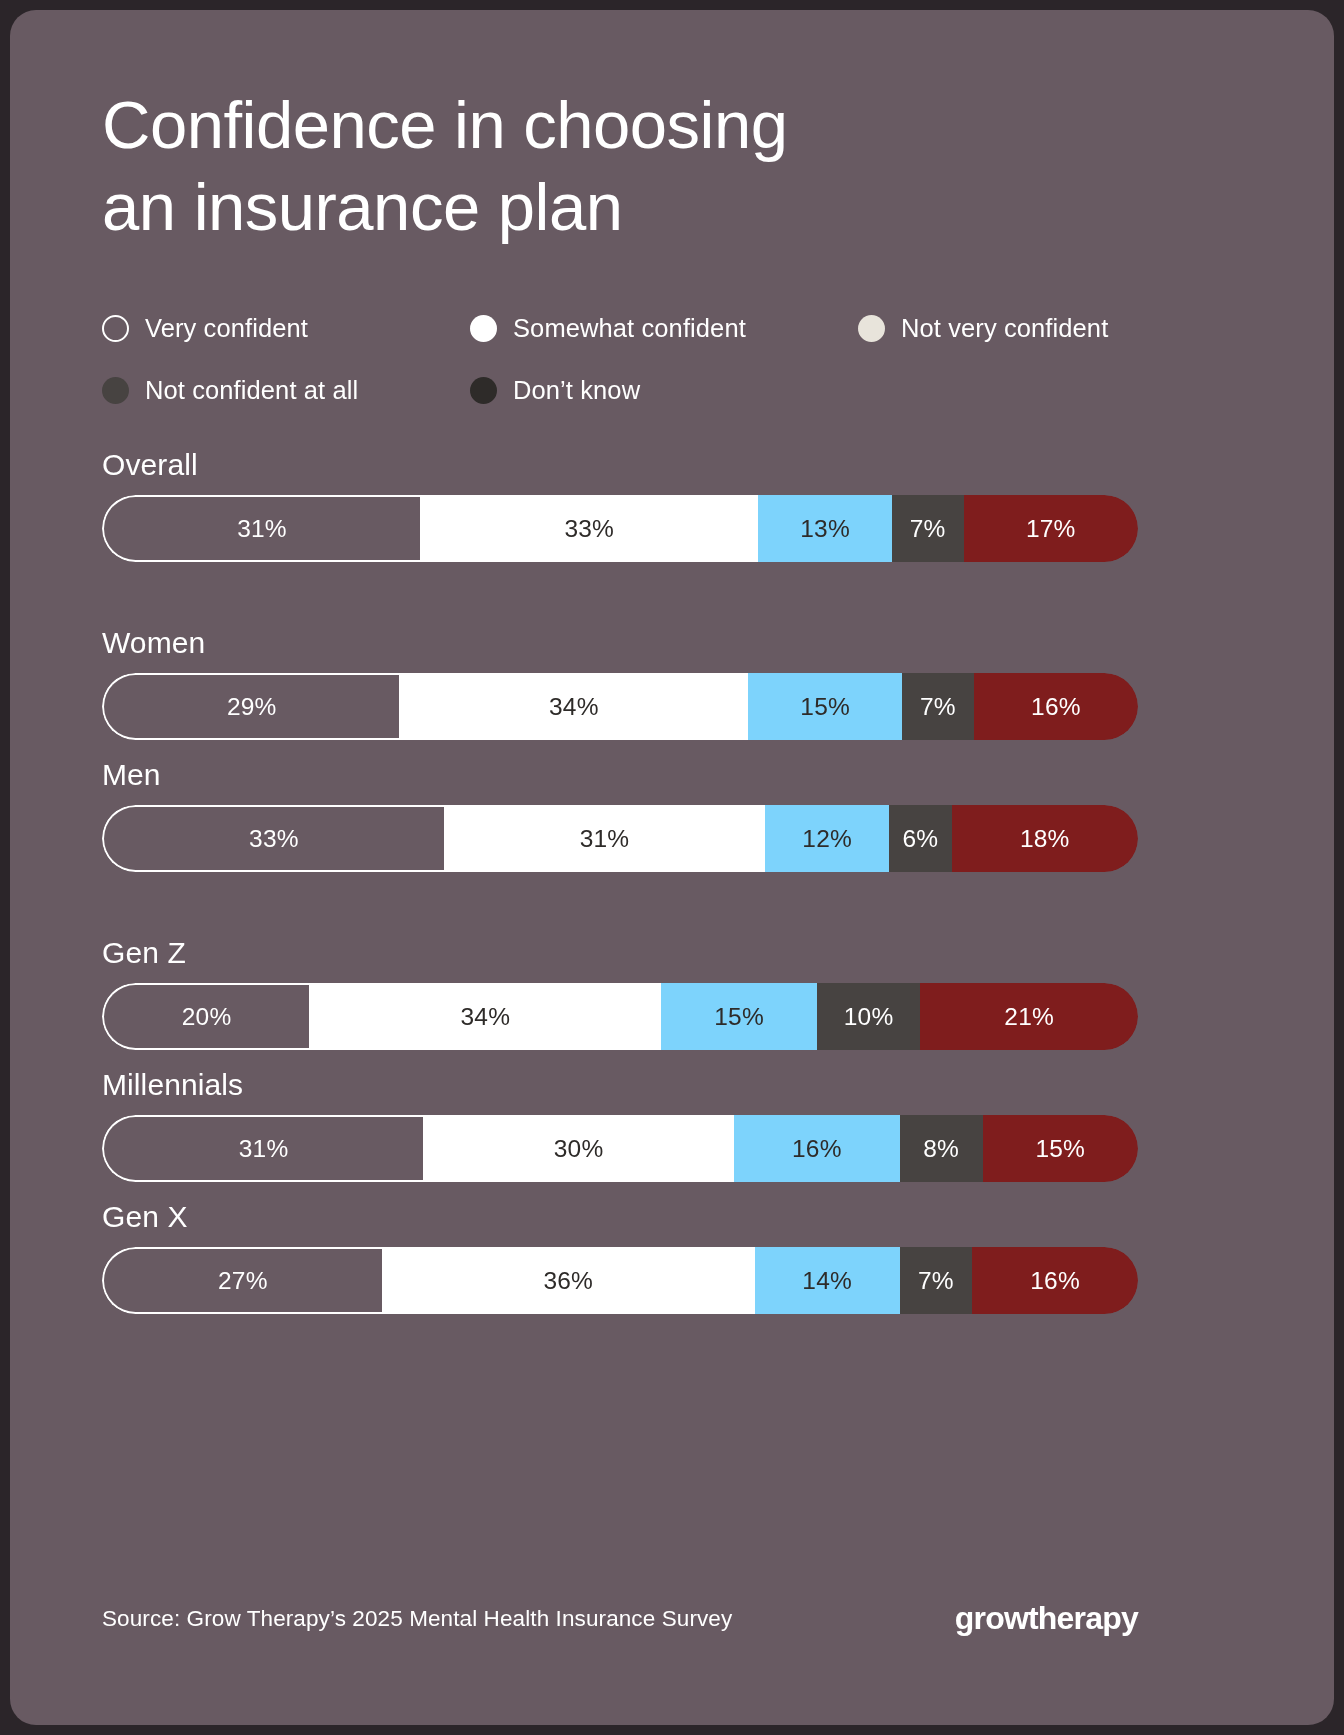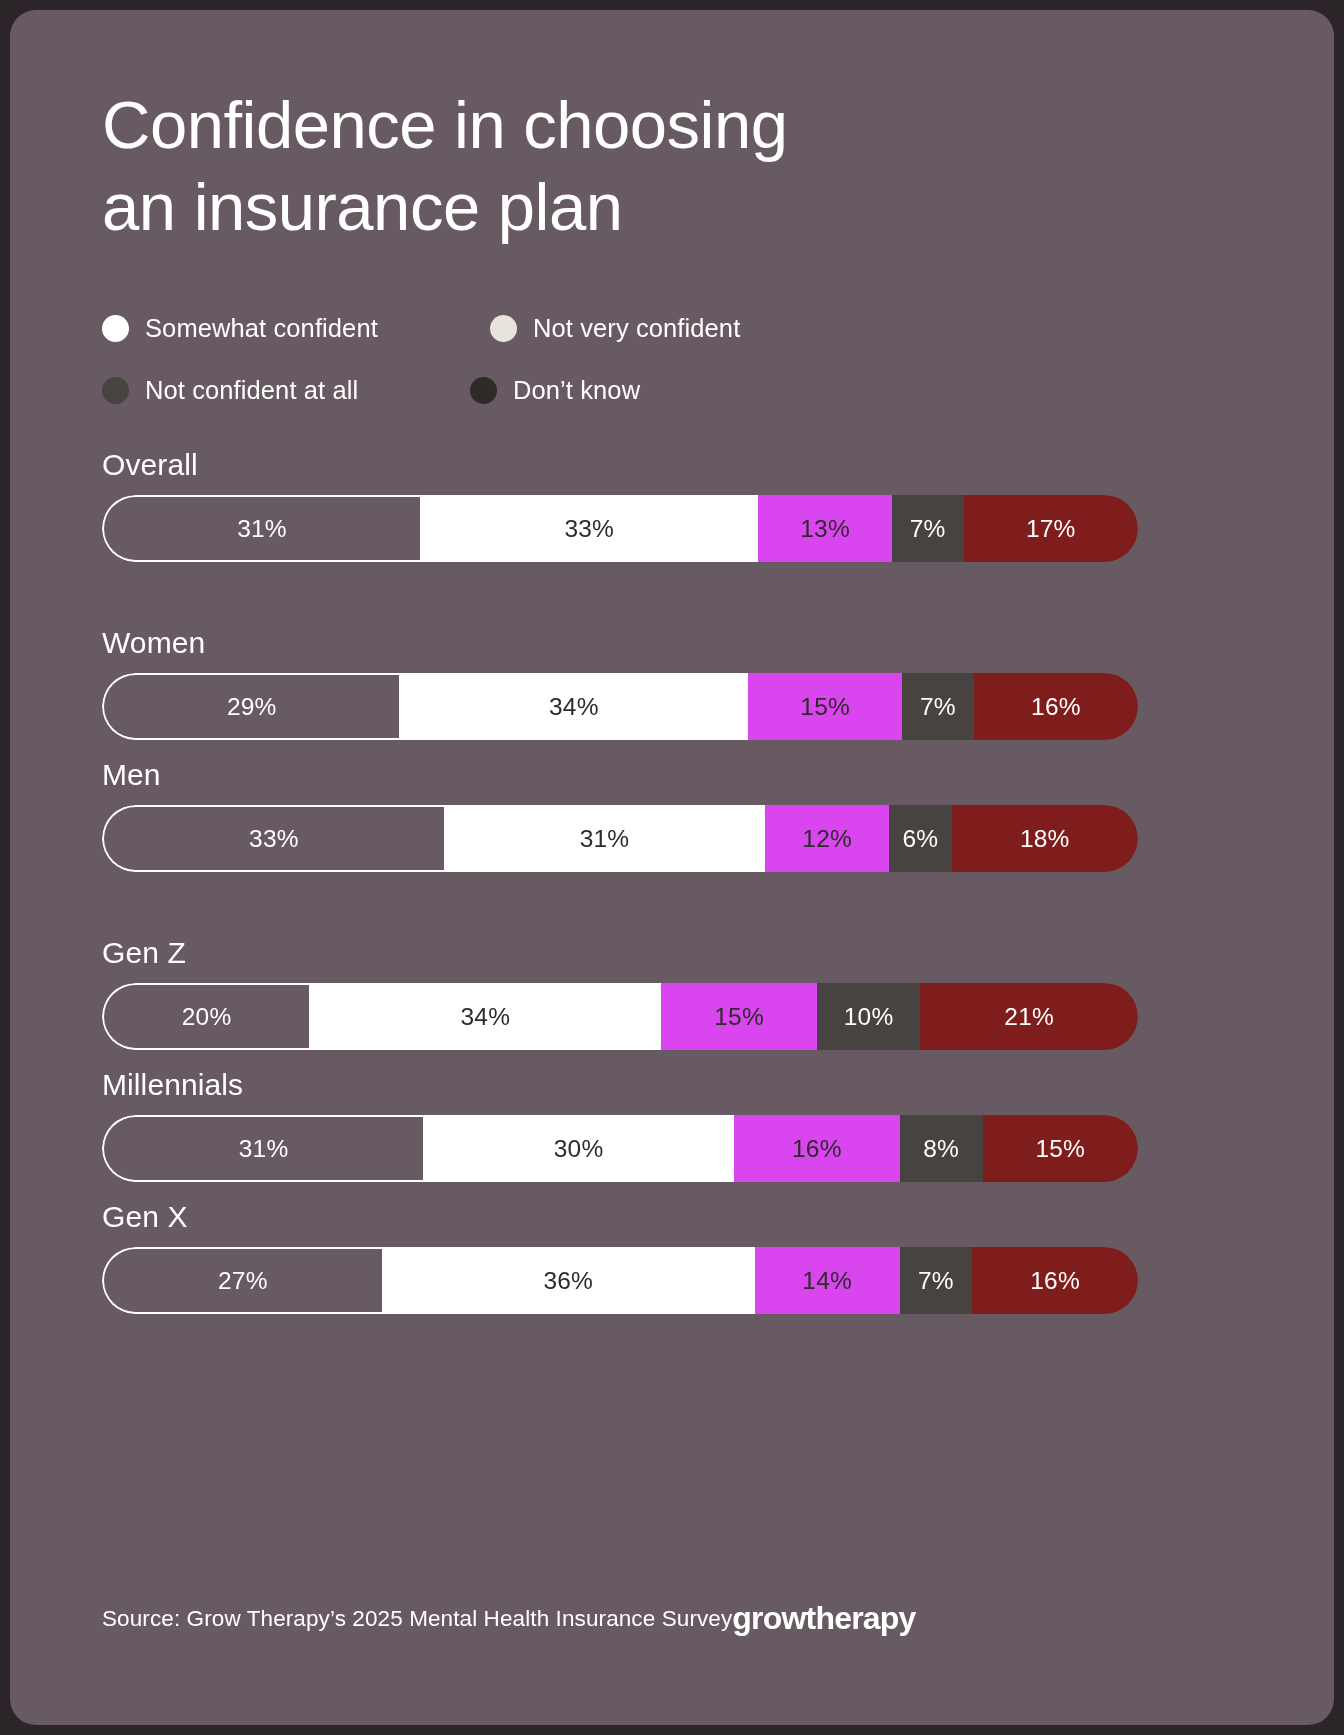--- a/index.html
+++ b/index.html
@@ -130,39 +130,40 @@
   .seg.s-outline {
     background: transparent;
     border: 2px solid #ffffff;
     border-right: none;
     border-top-left-radius: 34px;
     border-bottom-left-radius: 34px;
   }
   .seg.s-outline .seg-value { color: #ffffff; }
   .seg.s-white { background: #ffffff; }
   .seg.s-white .seg-value { color: #2e2b29; }
-  .seg.s-cream { background: #d946ef; }
+  .seg.s-cream { background: #7dd3fc; }
   .seg.s-cream .seg-value { color: #2e2b29; }
   .seg.s-gray { background: #474341; }
   .seg.s-gray .seg-value { color: #ffffff; }
   .seg.s-dark { background: #7f1d1d; }
   .seg.s-dark .seg-value { color: #ffffff; }
   .seg.last {
     border-top-right-radius: 34px;
     border-bottom-right-radius: 34px;
   }
 
   
   .footer {
     position: absolute;
     left: 0;
     bottom: 88px;
     width: 1036px;
     display: flex;
     align-items: center;
+    justify-content: space-between;
   }
   .source {
     color: #ffffff;
     font-size: 22.5px;
     letter-spacing: 0.1px;
   }
   .logo {
     color: #ffffff;
     font-size: 32px;
     font-weight: 700;
@@ -173,20 +174,24 @@
 <body>
 
 <div class="card">
   <div class="inner">
 
     <div class="title">Confidence in choosing
 an insurance plan</div>
 
     <div class="legend">
         <div class="legend-row">
+          <div class="legend-item c0">
+            <span class="dot outline"></span>
+            <span class="legend-label">Very confident</span>
+          </div>
           <div class="legend-item c1">
             <span class="dot" style="background: rgb(255, 255, 255);"></span>
             <span class="legend-label">Somewhat confident</span>
           </div>
           <div class="legend-item c2">
             <span class="dot" style="background: rgb(232, 228, 219);"></span>
             <span class="legend-label">Not very confident</span>
           </div>
         </div>
         <div class="legend-row">

